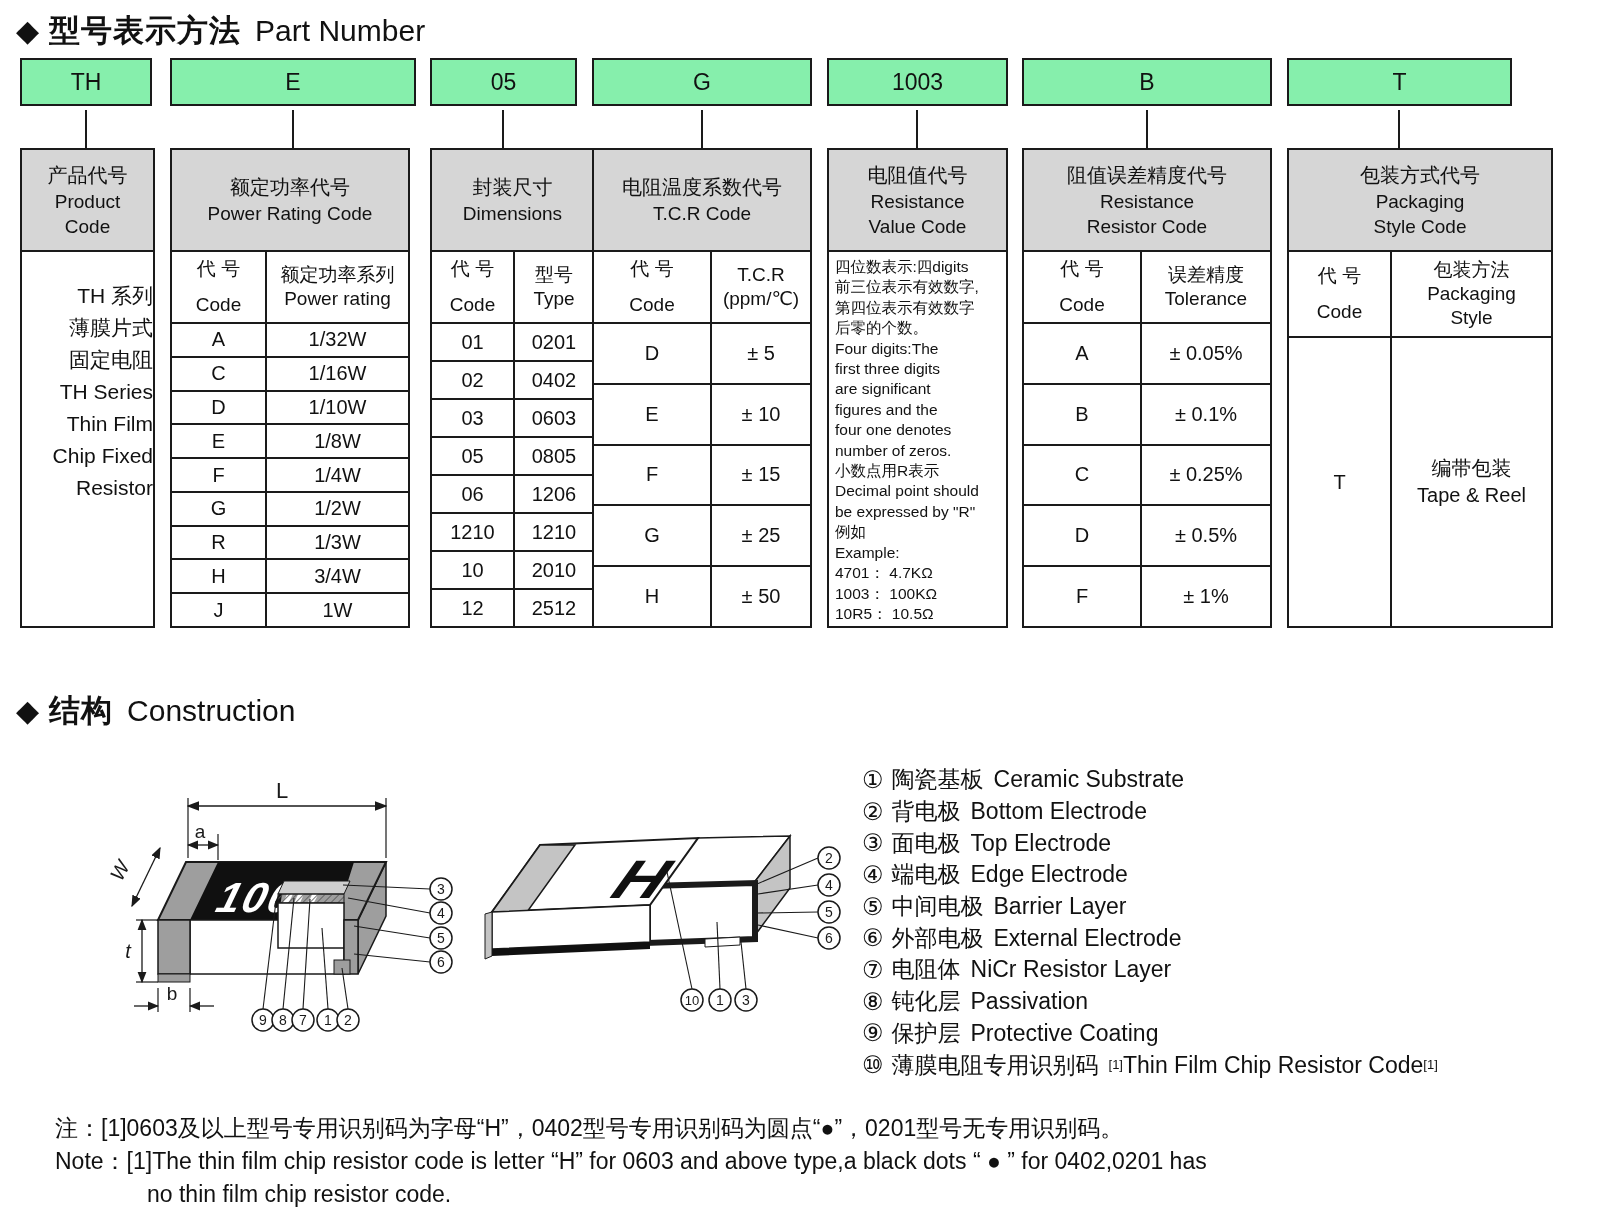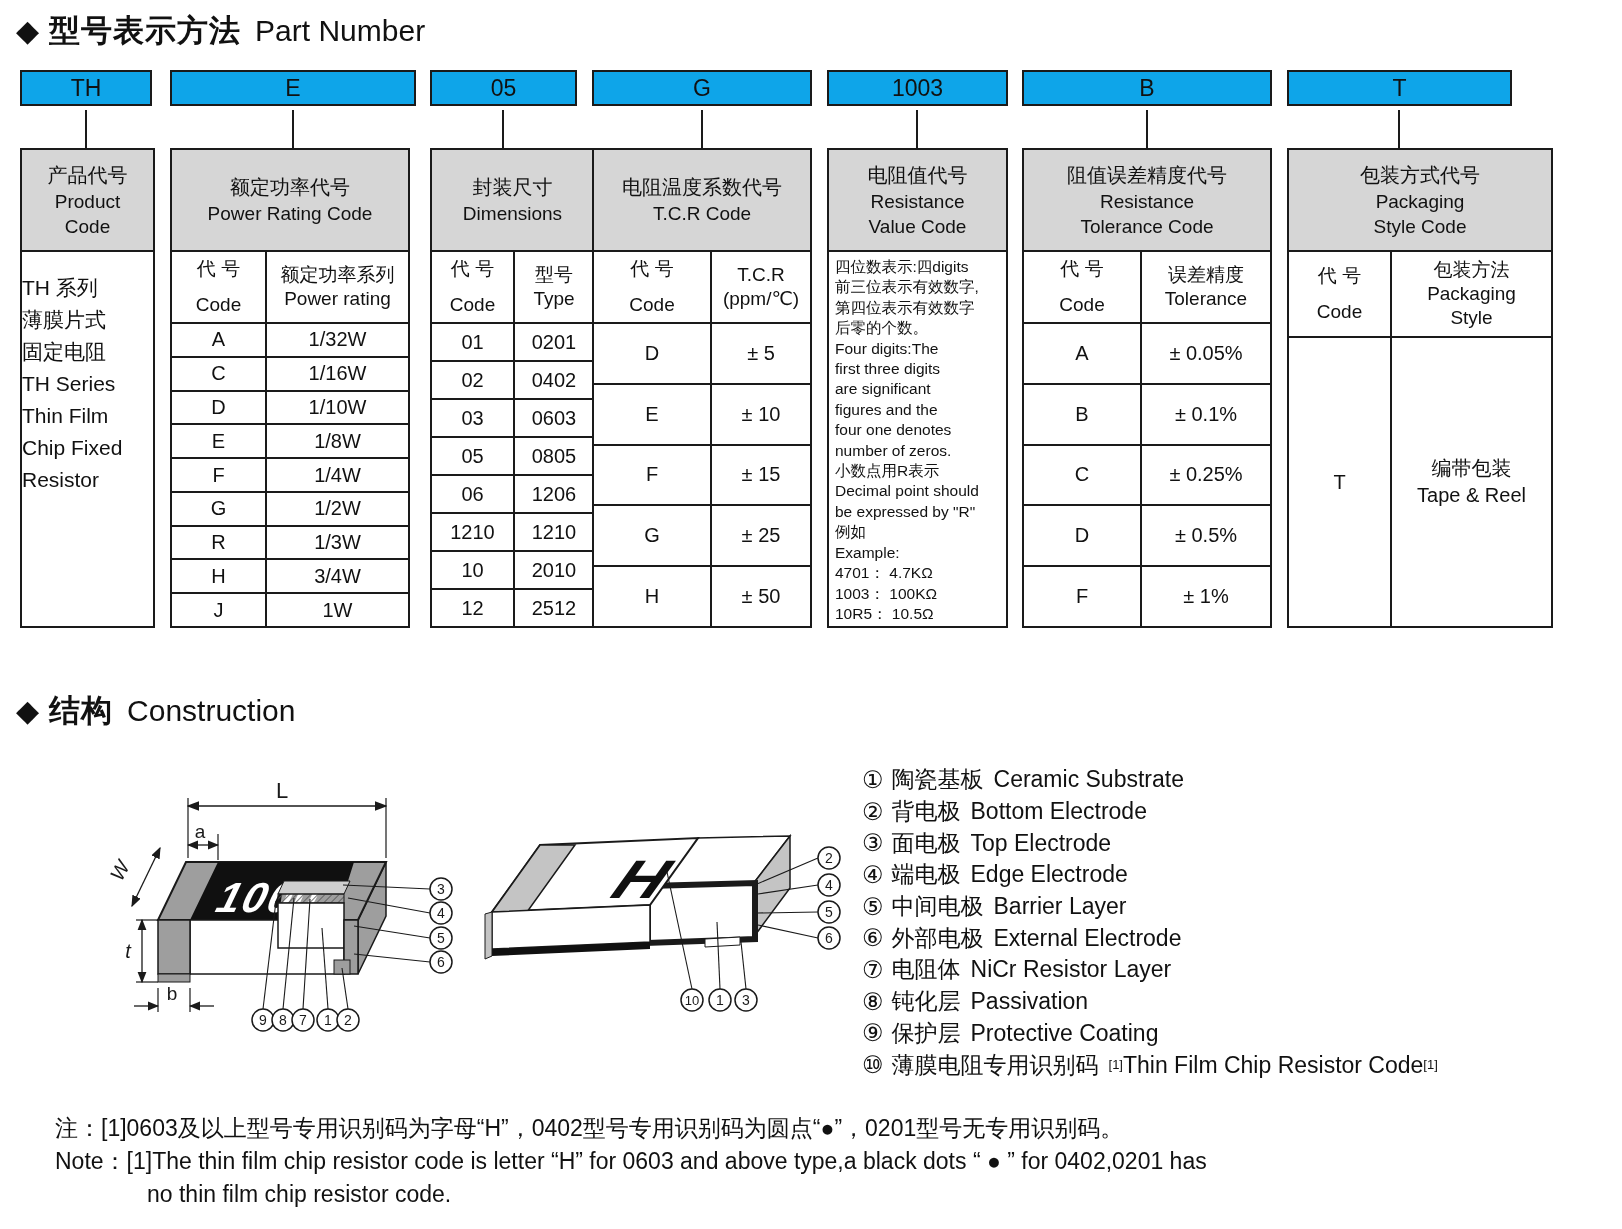--- a/index.html
+++ b/index.html
@@ -11,40 +11,40 @@
   .page{position:relative;width:1622px;height:1229px;background:#fff;overflow:hidden;}
   .abs{position:absolute;}
 
   
   .sec-title{position:absolute;left:16px;display:flex;align-items:center;gap:10px;white-space:nowrap;}
   .sec-title .diamond{font-size:30px;line-height:1;}
   .sec-title .zh{font-size:31px;font-weight:bold;letter-spacing:1px;}
   .sec-title .en{font-size:30px;font-weight:500;margin-left:4px;}
 
   
-  .pn-box{position:absolute;top:70px;height:36px;border:2px solid var(--line);box-sizing:border-box;
-          display:flex;align-items:center;justify-content:center;font-size:23px;background:#0ea5e9;}
+  .pn-box{position:absolute;top:58px;height:48px;border:2px solid var(--line);box-sizing:border-box;
+          display:flex;align-items:center;justify-content:center;font-size:23px;background:#86efac;}
   .conn{position:absolute;top:110px;height:38px;width:2px;background:var(--line);}
 
   
   .col-table{position:absolute;top:148px;height:480px;border:2px solid var(--line);box-sizing:border-box;
              display:flex;flex-direction:column;background:#fff;}
   .thead{height:102px;min-height:102px;background:var(--header-bg);border-bottom:2px solid var(--line);
          display:flex;flex-direction:column;align-items:center;justify-content:center;text-align:center;box-sizing:border-box;}
   .hzh{font-size:20px;line-height:27px;}
   .hen{font-size:19px;line-height:25px;}
   .subrow{display:flex;height:72px;min-height:72px;border-bottom:2px solid var(--line);box-sizing:border-box;}
   .cell{display:flex;flex-direction:column;align-items:center;justify-content:center;text-align:center;}
   .subrow .cell{font-size:19px;line-height:24px;flex:1;}
   .c1{border-right:2px solid var(--line);box-sizing:border-box;flex:none !important;gap:12px;}
   .rows{flex:1;display:flex;flex-direction:column;}
   .trow{flex:1;display:flex;}
   .trow + .trow{border-top:2px solid var(--line);}
   .trow .cell{font-size:20px;flex:1;}
-  .prod-body{flex:1;padding-top:20px;text-align:left;font-size:21px;line-height:32px;white-space:pre-line;}
+  .prod-body{flex:1;padding-top:28px;text-align:right;font-size:21px;line-height:32px;white-space:pre-line;}
   .res-body{flex:1;padding:5px 4px 0 6px;font-size:15.5px;line-height:20.4px;white-space:pre-line;text-align:left;}
   .pack-cell{font-size:20px;line-height:27px;}
 
   
   .legend{position:absolute;display:flex;flex-direction:column;}
   .legend-item{height:31.7px;display:flex;align-items:center;font-size:23px;white-space:nowrap;}
   .lnum{font-size:24px;margin-right:8px;}
   .lzh{margin-right:10px;}
   .legend-item sup{font-size:13px;vertical-align:super;line-height:0;}
 
@@ -264,21 +264,21 @@
 Example:
 4701： 4.7KΩ
 1003： 100KΩ
 10R5： 10.5Ω</div>
   </div>
 
   <div class="col-table" style="left:1022px;width:250px;">
     <div class="thead">
       <div class="hzh">阻值误差精度代号</div>
       <div class="hen">Resistance</div>
-      <div class="hen">Tolerance Code</div>
+      <div class="hen">Resistor Code</div>
     </div>
     <div class="subrow">
       <div class="cell c1" style="width:118px;">
         <div>代 号</div>
         <div>Code</div>
       </div>
       <div class="cell">
         <div>误差精度</div>
         <div>Tolerance</div>
       </div>

